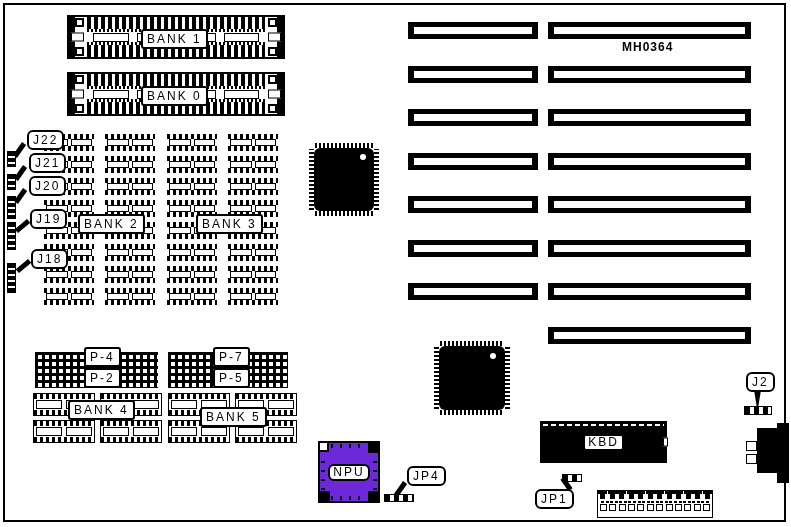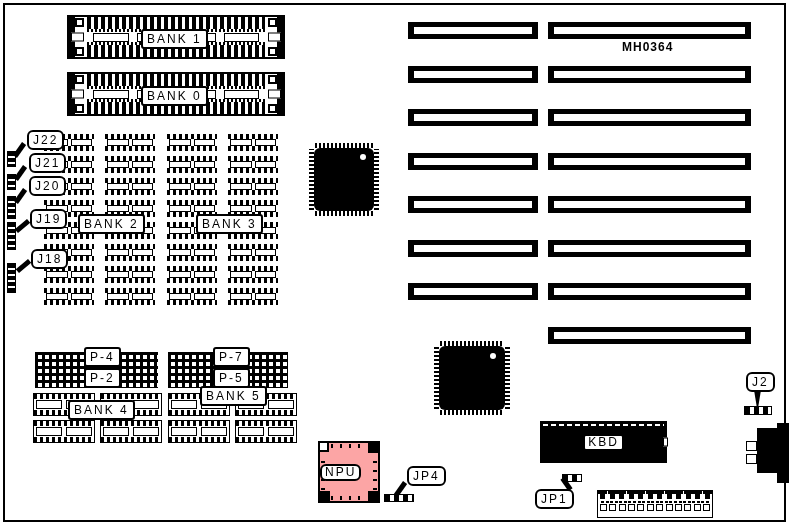--- a/index.html
+++ b/index.html
@@ -76,21 +76,21 @@
   .xm.bl{left:-5px;bottom:-3px;transform:rotate(45deg);}
   .xm.br{right:-5px;bottom:-3px;transform:rotate(-45deg);}
   .dot{position:absolute;width:6px;height:6px;background:#fff;border-radius:50%;}
   .inlbl{background:#fff;border:2px solid #000;border-radius:3px;font-size:12px;line-height:13px;
          padding:0 3px;letter-spacing:2px;white-space:nowrap;z-index:2;}
   .notch{position:absolute;right:-1px;top:50%;transform:translateY(-50%);width:5px;height:9px;background:#fff;border:1px solid #000;}
   .kdash{position:absolute;top:3px;left:3px;right:3px;height:2px;
          background:repeating-linear-gradient(90deg,#fff 0 5px,transparent 5px 8px);}
 
   
-  .npu{position:absolute;background:#fca5a5;border:2px solid #000;display:flex;align-items:center;justify-content:flex-start;}
+  .npu{position:absolute;background:#6d28d9;border:2px solid #000;display:flex;align-items:center;justify-content:center;}
   .nc{position:absolute;width:10px;height:10px;background:#000;}
   .nc.tr{right:0;top:0;} .nc.bl{left:0;bottom:0;} .nc.br{right:0;bottom:0;}
   .nco{position:absolute;left:-2px;top:-2px;width:11px;height:11px;border:2px solid #000;background:#fff;}
   .nt{position:absolute;background:repeating-linear-gradient(90deg,#000 0 2px,transparent 2px 9px);}
   .nt.t{top:1px;left:11px;right:11px;height:4px;}
   .nt.b{bottom:1px;left:11px;right:11px;height:4px;}
   .nt.l,.nt.r{top:11px;bottom:11px;width:4px;background:repeating-linear-gradient(0deg,#000 0 2px,transparent 2px 9px);}
   .nt.l{left:1px;} .nt.r{right:1px;}
 
   
@@ -554,21 +554,21 @@
     </div>
   <div class="hdip" style="left:235px;top:420px">
       <div class="ht"></div>
       <div class="hs">
         <i></i>
         <i></i>
       </div>
       <div class="htb"></div>
     </div>
   <div class="lbl" style="left:68px;top:400px">BANK 4</div>
-  <div class="lbl" style="left:200px;top:386px">BANK 5</div>
+  <div class="lbl" style="left:200px;top:407px">BANK 5</div>
 
   <div class="chip qfp" style="left:314px;top:148px;width:60px;height:63px">
     <div class="fr t"></div>
       <div class="fr b"></div>
       <div class="fr l"></div>
       <div class="fr r"></div>
     <div class="dot" style="right:8px;top:6px"></div>
   </div>
   <div class="chip qfp" style="left:439px;top:346px;width:66px;height:64px">
     <div class="fr t"></div>

